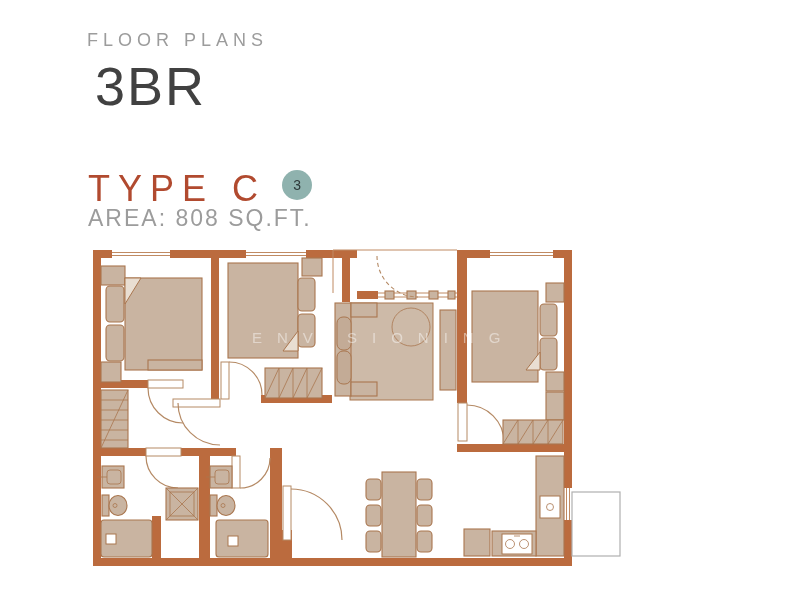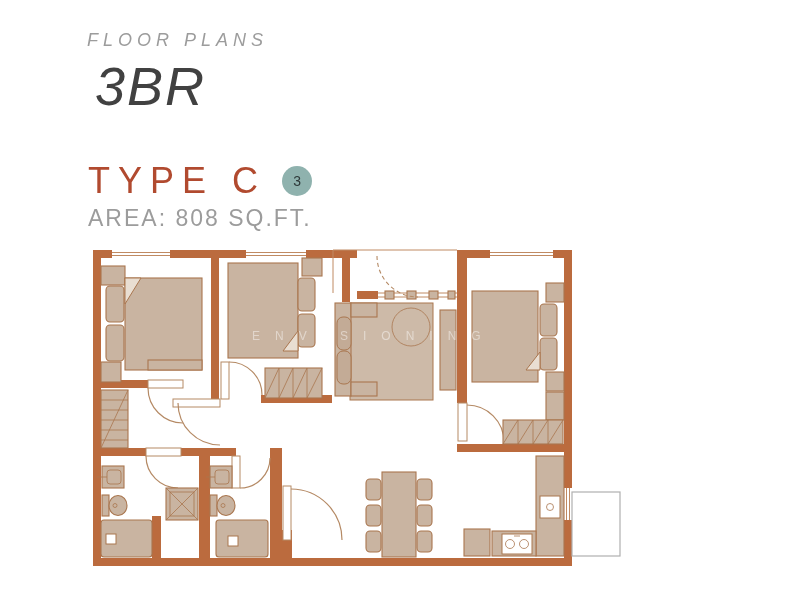--- a/index.html
+++ b/index.html
@@ -1,27 +1,27 @@
 <!DOCTYPE html>
 <html style="--wall: #bb6b3e; --furniture: #c9b4a1; --rug: #cdbaa8; --furniture-stroke: #a9764f; --thin-line: #c08a62; --door-line: #b58a65; --accent: #b14a2f; --badge: #8fb2ae; --badge-text: #2f3a3a; --title-dark: #414141; --muted: #9c9c9c; --fold: #e9ded2; --ledge-stroke: #b0b0b0;"><head>
 <meta charset="utf-8">
 <style>
   html,body{margin:0;padding:0;background:#ffffff;}
   .page{position:relative;width:800px;height:600px;background:#ffffff;overflow:hidden;
         font-family:"Liberation Sans", sans-serif;}
-  .header{position:absolute;left:87px;top:30px;font-style:italic;}
+  .header{position:absolute;left:87px;top:30px;}
   .eyebrow{font-size:18px;letter-spacing:5px;color:var(--muted);font-weight:400;}
   .title{font-size:54px;letter-spacing:2px;color:var(--title-dark);font-weight:400;margin-top:4px;margin-left:8px;}
   .type-row{position:absolute;left:88px;top:160px;display:flex;align-items:center;}
-  .type{font-size:36px;letter-spacing:8px;color:var(--accent);font-weight:400;}
+  .type{font-size:36px;letter-spacing:8px;color:var(--accent);font-weight:400;margin-top:8px;}
   .badge{display:inline-block;width:30px;height:30px;border-radius:50%;background:var(--badge);
          color:var(--badge-text);font-size:14px;line-height:30px;text-align:center;margin-left:16px;}
   .area{position:absolute;left:88px;top:205px;font-size:23px;letter-spacing:2px;color:var(--muted);}
   svg.plan{position:absolute;left:0;top:0;}
-  .watermark{position:absolute;left:252px;top:329px;font-size:12px;letter-spacing:15px;
+  .watermark{position:absolute;left:252px;top:329px;font-size:15px;letter-spacing:15px;
              color:#ffffff;opacity:.45;font-weight:400;pointer-events:none;}
   .wall{fill:var(--wall);}
   .furn{fill:var(--furniture);stroke:var(--furniture-stroke);stroke-width:1.1;}
   .furn2{fill:var(--rug);stroke:var(--furniture-stroke);stroke-width:1;}
   .cush{fill:#c3ab96;stroke:var(--furniture-stroke);stroke-width:1;}
   .fold{fill:var(--fold);stroke:var(--furniture-stroke);stroke-width:1;}
   .thin{stroke:var(--thin-line);stroke-width:1;fill:none;}
   .door{stroke:var(--door-line);stroke-width:1.2;fill:none;}
   .dash{stroke:var(--door-line);stroke-width:1.1;fill:none;stroke-dasharray:4 3;}
   .leaf{fill:#ffffff;stroke:var(--door-line);stroke-width:1;}

